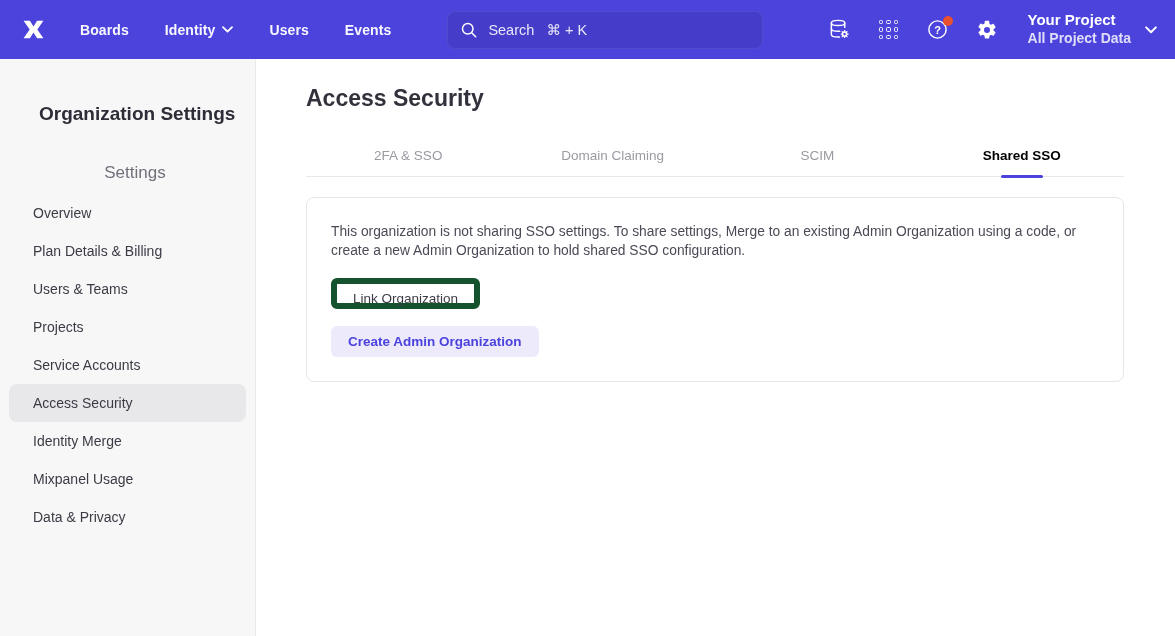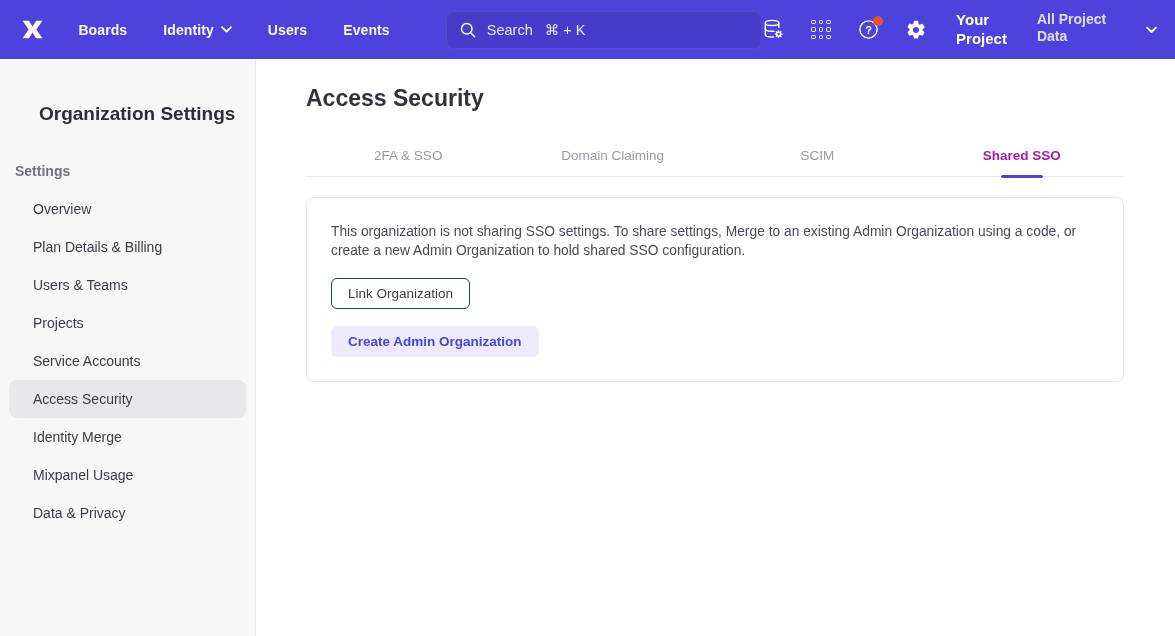--- a/index.html
+++ b/index.html
@@ -65,41 +65,41 @@
   }
   .badge-dot {
     position: absolute; top: -2px; right: -3px;
     width: 10px; height: 10px; border-radius: 50%;
     background: #e8502f;
   }
   .project-switcher {
     display: flex; align-items: center; gap: 14px;
     margin-left: 4px; cursor: pointer;
   }
-  .project-texts { display: flex; flex-direction: row; line-height: 1.25; }
+  .project-texts { display: flex; flex-direction: column; line-height: 1.25; }
   .project-name { font-size: 15px; font-weight: 700; color: #ffffff; }
   .project-sub  { font-size: 14px; font-weight: 600; color: rgba(255,255,255,.82); }
 
   
   .page { display: flex; height: 583px; }
 
   
   .sidebar {
     width: 256px; flex: none;
     background: #f7f7f8;
     border-right: 1px solid #e9e9ec;
     padding-top: 44px;
   }
   .sidebar-title {
     margin-left: 39px;
     font-size: 19px; font-weight: 700; color: #2d2d37;
   }
   .sidebar-section-label {
     margin: 38px 0 0 15px;
-    font-size: 14px; font-weight: 700; color: #70707a;
+    font-size: 17px; font-weight: 400; color: #70707a; text-align: center;
   }
   .sidebar-list { list-style: none; margin-top: 11px; }
   .sidebar-item {
     height: 38px; margin: 0 9px;
     padding-left: 24px;
     display: flex; align-items: center;
     font-size: 14px; color: #3b3b45;
     border-radius: 8px;
     cursor: pointer; white-space: nowrap;
   }
@@ -123,21 +123,21 @@
   }
   .tab {
     flex: 1;
     text-align: center;
     padding-bottom: 13px;
     font-size: 13.5px; font-weight: 500;
     color: #9a9aa3;
     cursor: pointer;
     position: relative;
   }
-  .tab.active { color: #a21caf; font-weight: 700; }
+  .tab.active { color: #000000; font-weight: 700; }
   .tab.active::after {
     content: "";
     position: absolute;
     left: 50%; transform: translateX(-50%);
     bottom: -2px;
     width: 42px; height: 3px;
     border-radius: 2px;
     background: #4c43dd;
   }
   .card {
@@ -157,21 +157,21 @@
     margin-top: 18px;
     padding: 0 16px;
     height: 31px; line-height: 29px;
     font-family: "Liberation Sans", sans-serif;
     font-size: 13.5px;
     border-radius: 6px;
     cursor: pointer;
   }
   .btn-outline {
     background: #ffffff;
-    border: 1px solid #14532d;
+    border: 6px solid #14532d;
     color: #3c3c46;
     font-weight: 500;
     display: block; width: max-content;
   }
   .btn-soft {
     margin-top: 17px;
     background: #eceafb;
     border: 1px solid transparent;
     color: #4c43dd;
     font-weight: 700;

